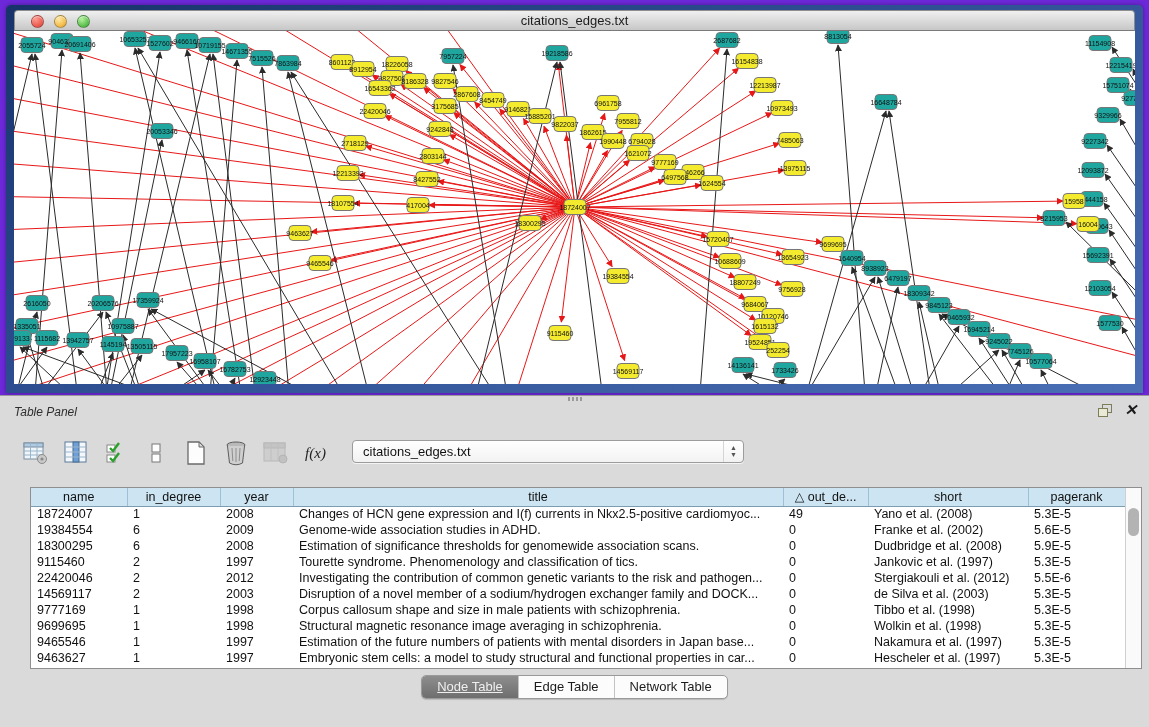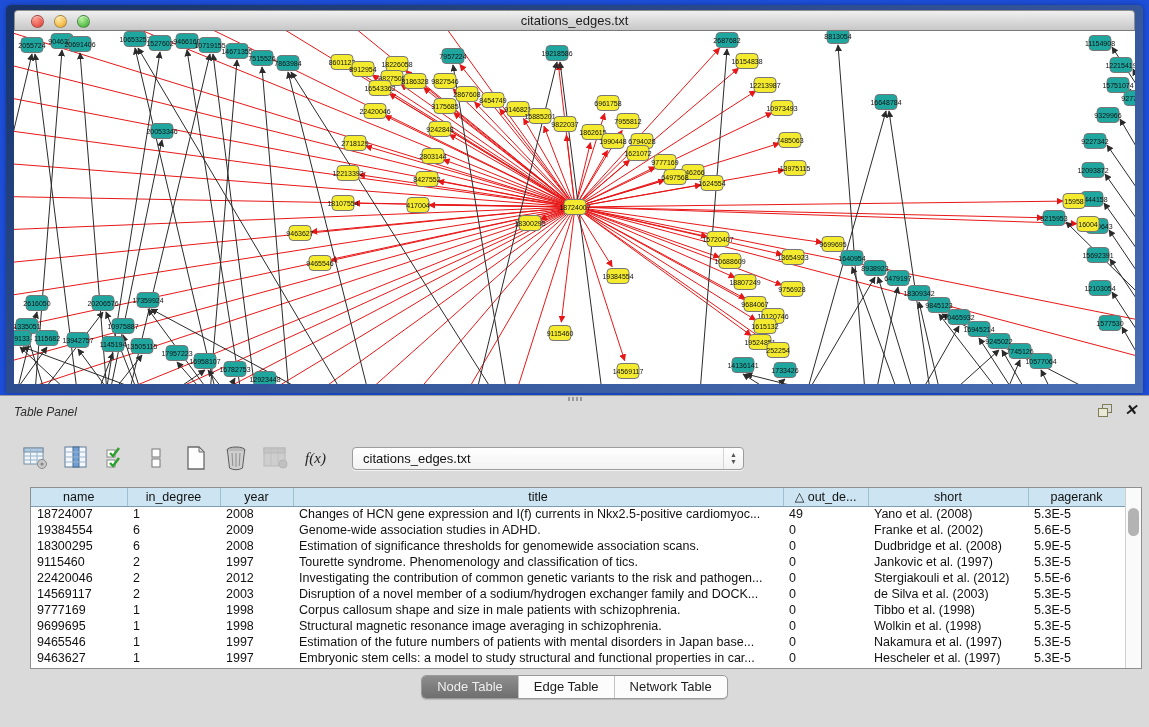--- a/index.html
+++ b/index.html
@@ -1,17 +1,17 @@
 <!DOCTYPE html>
 <html><head>
 <meta charset="utf-8">
 <style>
   * { margin:0; padding:0; box-sizing:border-box; }
   body { font-family:"Liberation Sans", sans-serif; background:#cfcfcf; }
-  .screen { position:relative; width:1149px; height:727px; background:#1d4ed8; overflow:hidden; }
+  .screen { position:relative; width:1149px; height:727px; background:#6d28d9; overflow:hidden; }
 
   
   .net-window { position:absolute; left:6px; top:5px; width:1137px; height:388px;
     background:linear-gradient(155deg,#17336a 0%, #2c4c8f 40%, #4a6fb5 100%);
     padding:5px 8px 8px 8px; border-radius:5px 5px 0 0; box-shadow:0 0 4px rgba(0,0,0,.35); }
   .titlebar { height:21px; background:linear-gradient(#f0f0f0,#c7c7c7);
     border:1px solid #8d8d8d; border-bottom:1px solid #7a7a7a; border-radius:4px 4px 0 0;
     position:relative; display:flex; align-items:center; justify-content:center; }
   .traffic { position:absolute; left:16px; top:4px; display:flex; gap:10px; }
   .light { width:13px; height:13px; border-radius:50%; border:1px solid rgba(0,0,0,.3);
@@ -28,21 +28,21 @@
   .table-panel { position:absolute; left:0; top:395px; width:1149px; height:332px;
     background:#dadada; border-top:1px solid #999; }
   .grip { position:absolute; top:1px; left:50%; width:14px; height:4px; transform:translateX(-50%);
     background:repeating-linear-gradient(90deg,#9a9a9a 0 2px, transparent 2px 4px); }
   .panel-header { position:absolute; top:0; left:0; right:0; height:30px;font-style:italic; }
   .panel-title { position:absolute; left:14px; top:9px; font-size:12px; color:#2e2e2e; }
   .panel-icons { position:absolute; right:12px; top:7px; display:flex; gap:12px; align-items:center; }
   .float-ic svg { display:block; }
   .close-ic { font-size:15px; font-weight:bold; color:#1a1a1a; line-height:14px; cursor:default; }
 
-  .toolbar { position:absolute; top:44px; left:22px; height:36px; display:flex; align-items:center; gap:13px; }
+  .toolbar { position:absolute; top:44px; left:22px; height:36px; display:flex; gap:13px; }
   .tb-ic { width:27px; height:26px; display:flex; align-items:center; justify-content:center; }
   .tb-ic svg { display:block; }
   .fx { font-family:"Liberation Serif", serif; font-style:italic; font-size:15px; color:#222; }
   .dropdown { margin-left:10px; width:392px; height:23px; background:linear-gradient(#ffffff,#f2f2f2);
     border:1px solid #9c9c9c; border-radius:4px; display:flex; align-items:center;
     padding:0 6px 0 10px; font-size:13px; color:#111; box-shadow:0 1px 0 rgba(255,255,255,.7); }
   .dropdown .val { flex:1; }
   .stepper { display:flex; flex-direction:column; gap:1px; align-items:center; padding-left:6px;
     border-left:1px solid #d5d5d5; height:100%; justify-content:center; }
   .stepper span { font-size:7px; color:#555; line-height:6px; }
@@ -54,21 +54,21 @@
     font-weight:normal; font-size:12.5px; color:#111; height:18px; text-align:center; overflow:hidden; white-space:nowrap; }
   table.data td { height:16px; padding:0 4px 0 6px; color:#111; white-space:nowrap; overflow:hidden; }
   .vscroll { position:absolute; right:0; top:0; width:16px; height:100%; background:#fafafa; border-left:1px solid #cfcfcf; }
   .vthumb { position:absolute; left:2px; top:20px; width:11px; height:28px; background:#b3b3b3; border-radius:6px; }
 
   .tabbar { position:absolute; top:279px; left:0; right:0; display:flex; justify-content:center; }
   .seg { display:flex; border:1px solid #9a9a9a; border-radius:5px; overflow:hidden; background:#fcfcfc;
     box-shadow:0 1px 1px rgba(0,0,0,.15); }
   .seg .tab { padding:3px 15px 4px 15px; font-size:13px; color:#1c1c1c; border-right:1px solid #c3c3c3; cursor:default; }
   .seg .tab:last-child { border-right:none; }
-  .seg .tab.active { background:linear-gradient(#8e8e8e,#6e6e6e); color:#efefef; }
+  .seg .tab.active { background:linear-gradient(#8e8e8e,#6e6e6e); color:#efefef;text-decoration:underline; }
 
   .statusbar { position:absolute; left:0; bottom:0; width:100%; height:27px;
     background:linear-gradient(#e6e6e6,#d2d2d2); border-top:1px solid #adadad;
     display:flex; align-items:center; justify-content:flex-end; padding-right:34px; gap:7px; }
   .statusbar .mem { font-size:12px; color:#222; }
   .memdot { width:14px; height:14px; border-radius:50%; border:1px solid #6d9240;
     background:radial-gradient(circle at 35% 30%, #b8e986, #6fbf3a 65%, #57a42a); }
 </style>
 </head>
 <body>

